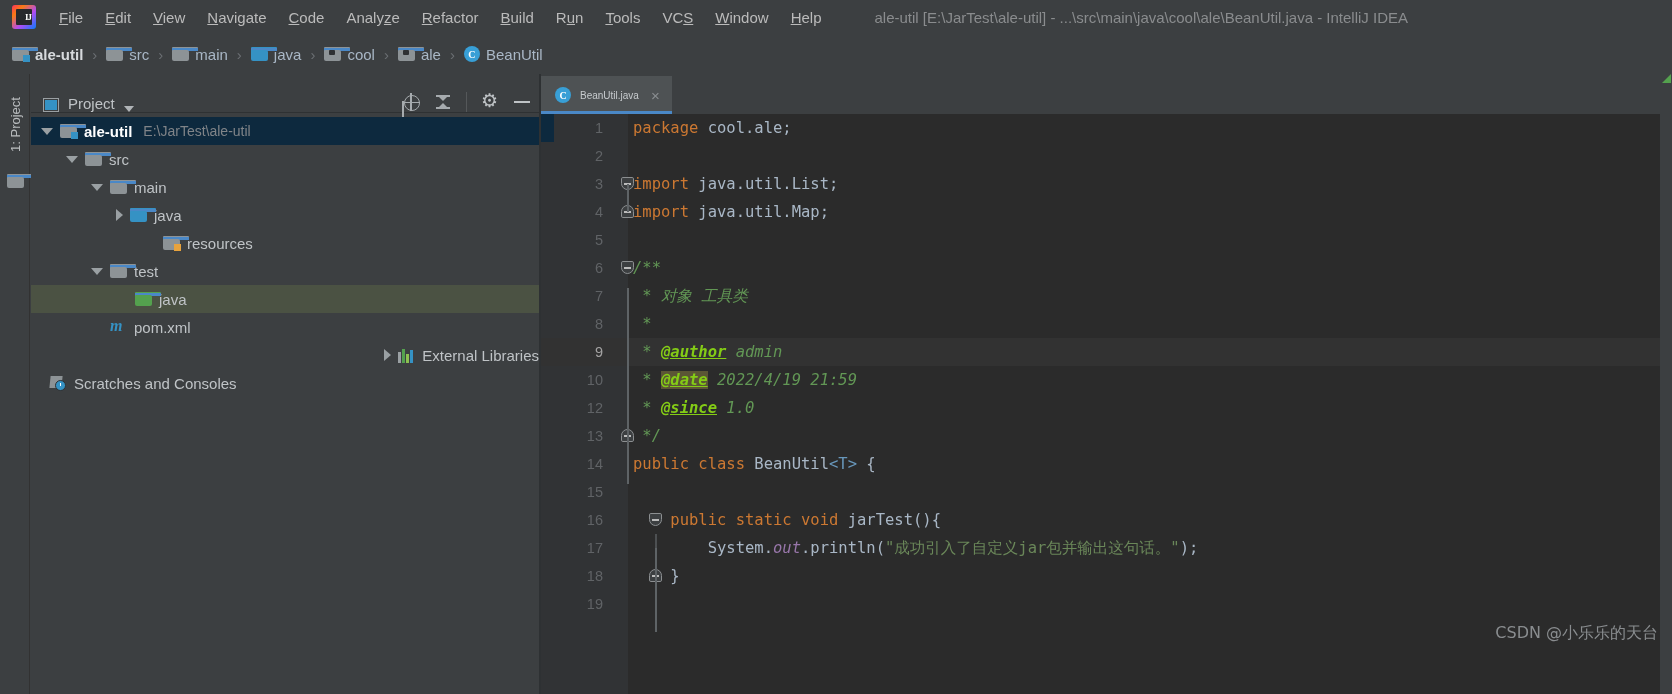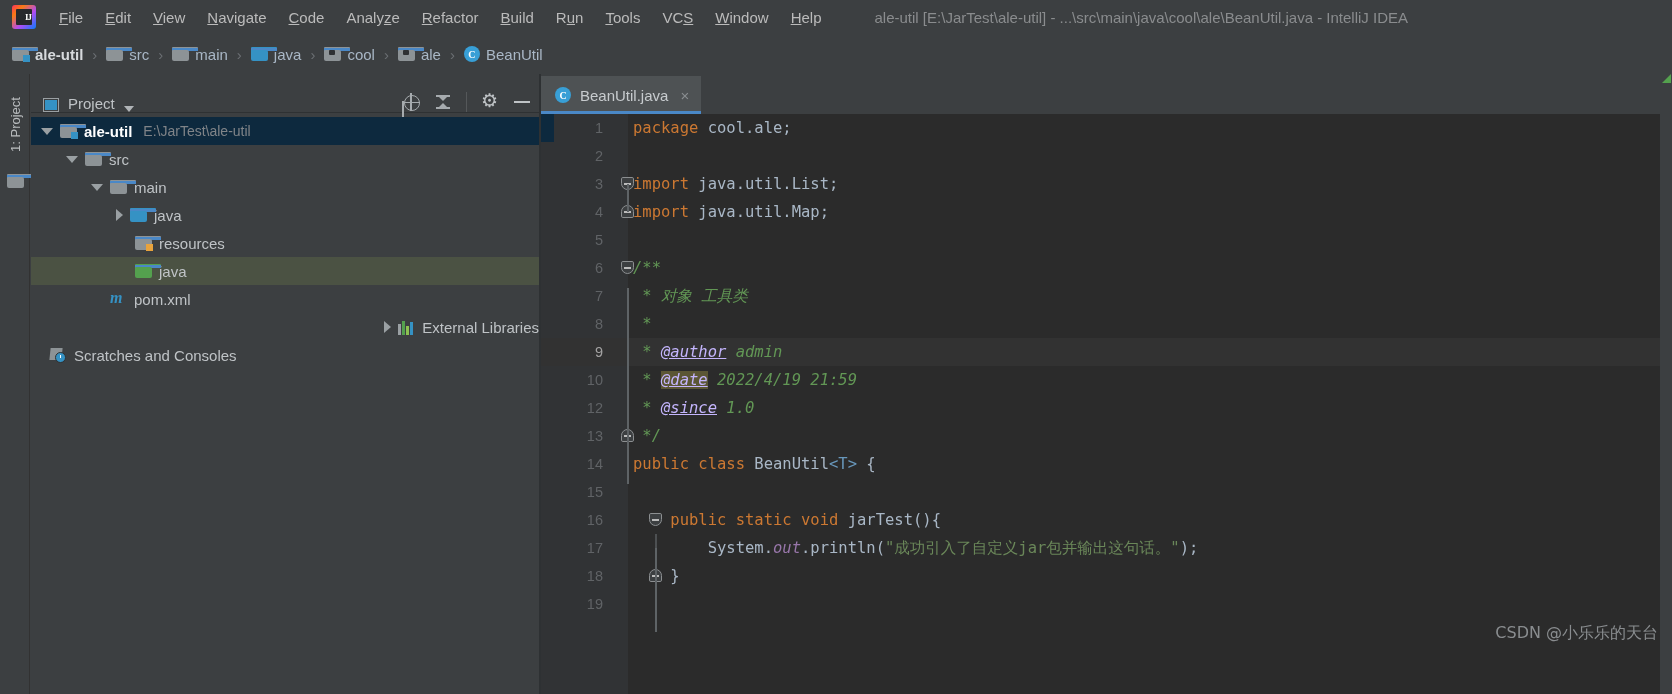--- a/index.html
+++ b/index.html
@@ -218,21 +218,21 @@
     position: relative; height: 40px; background: #3c3f41;
     display: flex; align-items: flex-end;
   }
   .tab {
     height: 38px; background: #4e5254; display: flex; align-items: center;
     padding: 0 12px 0 14px; position: relative;
   }
   .tab::after {
     content: ""; position: absolute; left: 0; bottom: 0; right: 0; height: 3px; background: #4a88c7;
   }
-  .tab .tname { color: #c7cbce; font-size: 15px; margin-left: 9px; }
+  .tab .tname { color: #c7cbce; font-size: 10px; margin-left: 9px; }
   .tab .tclose { color: #8a8e91; font-size: 15px; margin-left: 12px; }
 
   .code-wrap { position: relative; height: 580px; background: #2b2b2b; overflow: hidden; }
   .gutter {
     position: absolute; left: 0; top: 0; width: 87px; height: 580px; background: #313335;
   }
   .gutter .annot {
     position: absolute; left: 0; top: 0; width: 13px; height: 28px; background: #0d293e;
   }
   .fold-rail {
@@ -263,21 +263,21 @@
   .foldbox.up   { border-radius: 7px 7px 2px 2px; }
   .foldline {
     position: absolute; left: 86px; top: 0; width: 1.5px; height: 28px; background: #5e6366;
   }
   .foldline.ind { left: 114px; background: #4d5052; }
 
   
   .kw { color: #cc7832; }
   .str { color: #6a8759; }
   .cmt { color: #629755; font-style: italic; }
-  .tag { color: #c4b5fd; font-style: italic; font-weight: normal; text-decoration: underline; }
+  .tag { color: #84cc16; font-style: italic; font-weight: bold; text-decoration: underline; }
   .tag.hl { background: #5b5635; margin-top: 44px; }
   .plain { color: #a9b7c6; }
   .fld { color: #9876aa; font-style: italic; }
   .gen { color: #6897bb; }
 
   
   .stripe-right {
     position: absolute; right: 0; top: 74px; width: 12px; height: 620px; background: #3c3f41;
   }
   .stripe-right .ok {
@@ -435,28 +435,36 @@
           <span class="tlabel">main</span>
         </div>
         <div class="trow" style="padding-left: 85px;">
           <span class="arrow right"></span>
           <span class="ico folder blue ticon">
             <div class="tab"></div>
             <div class="body"></div>
           </span>
           <span class="tlabel">java</span>
         </div>
-        <div class="trow" style="padding-left: 85px;">
+        <div class="trow" style="padding-left: 85px; margin-left: 28px;">
           <span class="arrow hide"></span>
           <span class="ico folder ticon">
             <div class="tab"></div>
             <div class="body"></div>
             <div class="badge res"></div>
           </span>
           <span class="tlabel">resources</span>
+        </div>
+        <div class="trow" style="padding-left: 60px;">
+          <span class="arrow "></span>
+          <span class="ico folder ticon">
+            <div class="tab"></div>
+            <div class="body"></div>
+          </span>
+          <span class="tlabel">test</span>
         </div>
         <div class="trow sel-green" style="padding-left: 85px;">
           <span class="arrow hide"></span>
           <span class="ico folder green ticon">
             <div class="tab"></div>
             <div class="body"></div>
           </span>
           <span class="tlabel">java</span>
         </div>
         <div class="trow" style="padding-left: 60px;">

